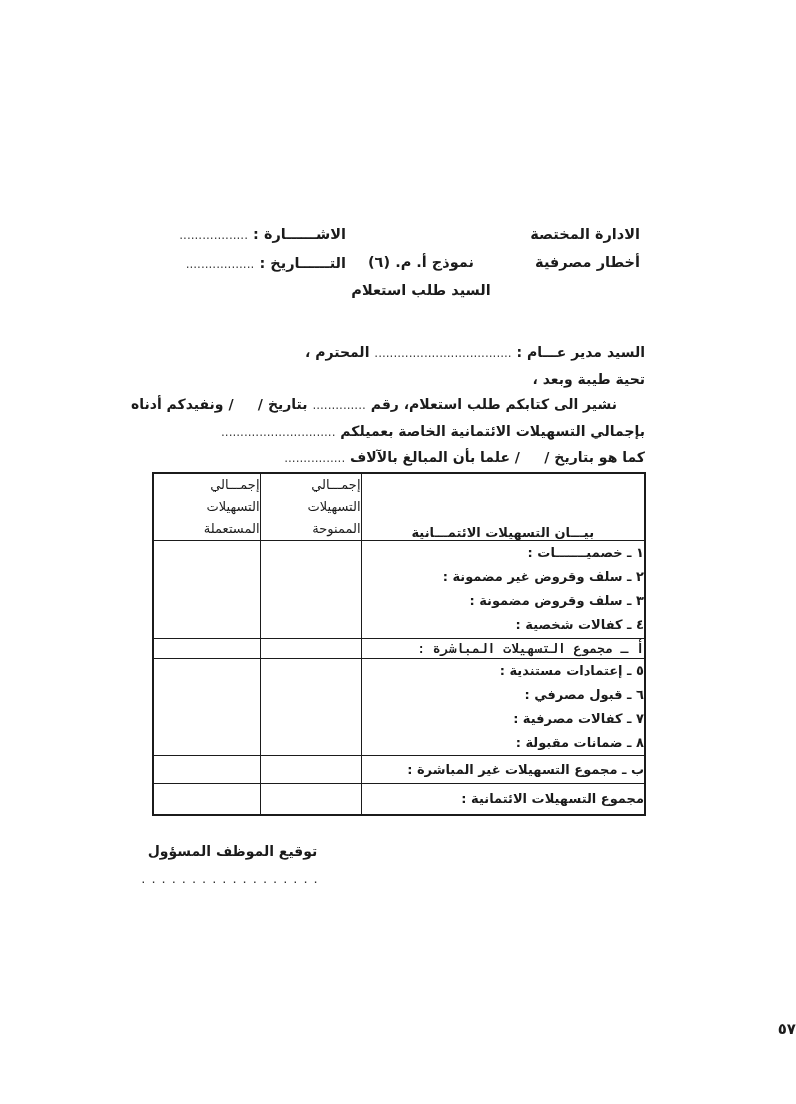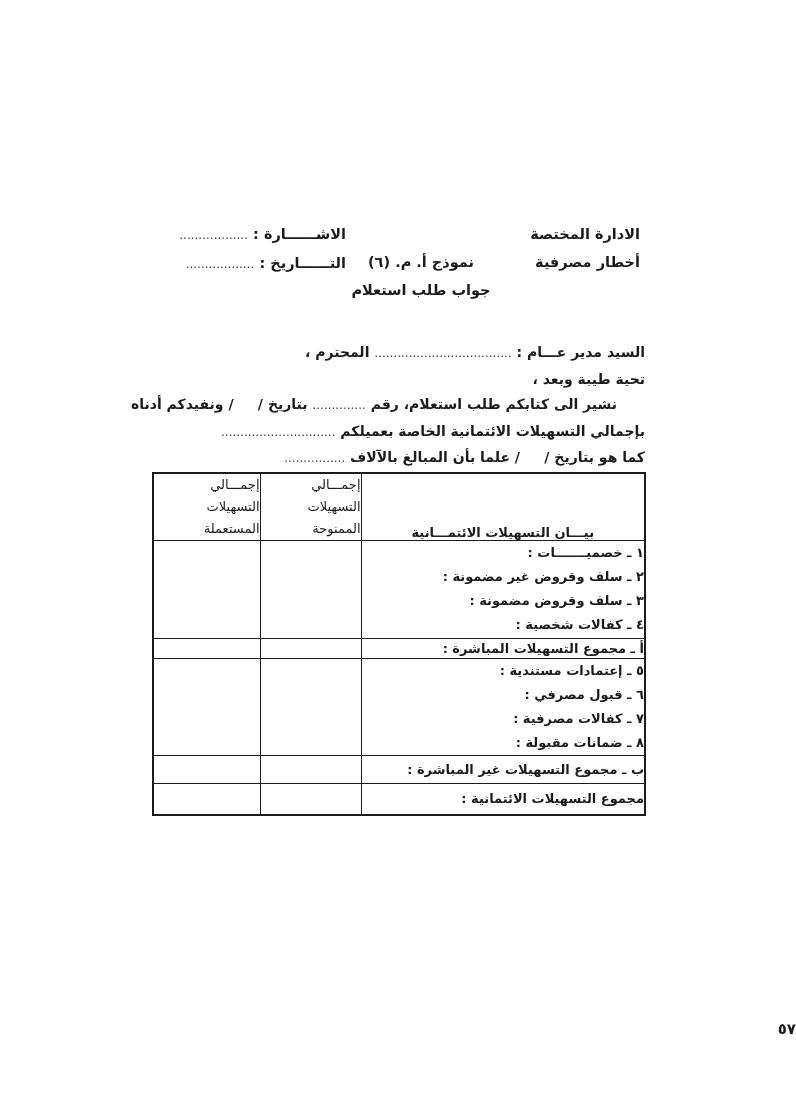--- a/index.html
+++ b/index.html
@@ -41,21 +41,21 @@
     position:absolute;top:472px;right:150px;
     border-collapse:collapse;table-layout:fixed;
     font-size:13px;color:#1b1b1b;
     border:2px solid #1b1b1b;
   }
   .cred-table th,.cred-table td{
     border:1.6px solid #1b1b1b;padding:0;
   }
   .r-head{height:52px;}
   .r-g1{height:98px;}
-  .r-a{height:20px;}
+  .r-a{height:20px;font-family:Liberation Mono, monospace;}
   .r-g2{height:95px;}
   .r-b{height:28px;}
   .r-t{height:31px;}
   .th-statement{vertical-align:bottom;text-align:center;padding-bottom:7px;font-weight:700;}
   .th-two{vertical-align:middle;text-align:right;line-height:22px;font-weight:400;}
   .group-cell{vertical-align:top;text-align:right;padding:5px 12px 0 4px;line-height:24px;}
   .group-cell div{white-space:nowrap;}
   .single-cell{vertical-align:middle;text-align:right;padding-right:12px;white-space:nowrap;}
   .val-cell{background:#ffffff;}
   
@@ -80,21 +80,21 @@
 <div class="page">
 
   <div class="top-header">
     <div class="col-bank">
       <div class="line">الادارة المختصة</div>
       <div class="line">أخطار مصرفية</div>
     </div>
     <div class="col-form">
       <div class="line"></div>
       <div class="line">نموذج أ. م. (٦)</div>
-      <div class="line">جواب طلب استعلام</div>
+      <div class="line">السيد طلب استعلام</div>
     </div>
     <div class="col-ref">
       <div class="line">
         <span>الاشــــــارة :</span>
         <span class="dots">..................</span>
       </div>
       <div class="line">
         <span>التــــــاريخ :</span>
         <span class="dots">..................</span>
       </div>
@@ -177,16 +177,20 @@
         <td class="val-cell"></td>
       </tr>
       <tr class="r-t">
         <td class="single-cell">مجموع التسهيلات الائتمانية :</td>
         <td class="val-cell"></td>
         <td class="val-cell"></td>
       </tr>
     </tbody>
   </table>
 
+  <div class="signature">
+    <span>توقيع الموظف المسؤول</span>
+    <span class="sig-dots">..................</span>
+  </div>
 
   <div class="page-number">٥٧</div>
 
 </div>
 
 </body></html>

